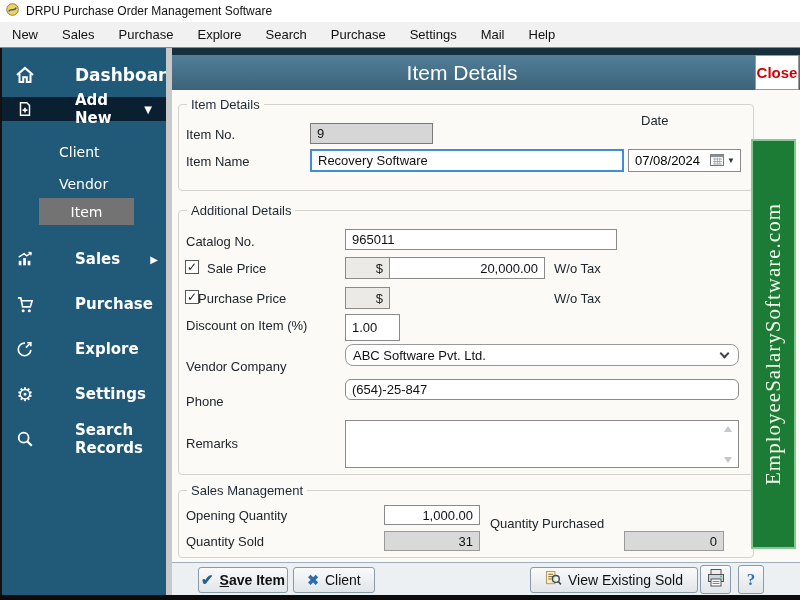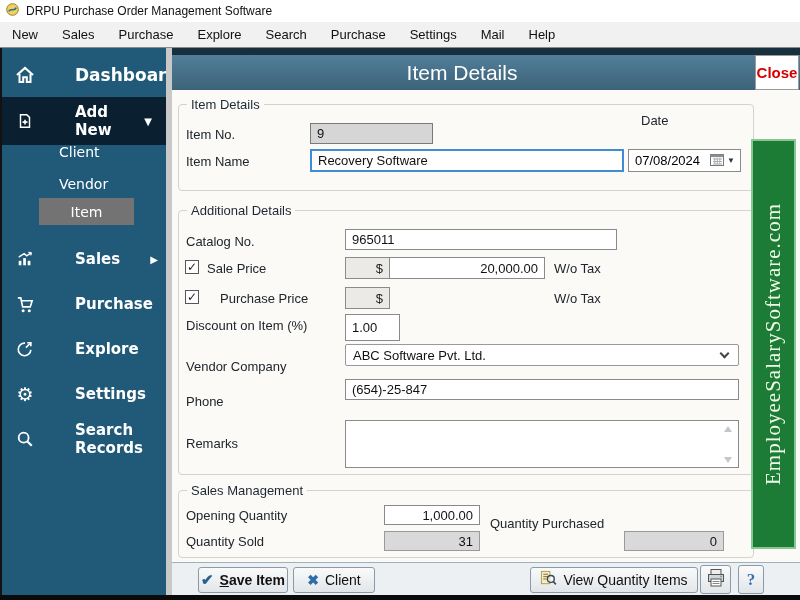--- a/index.html
+++ b/index.html
@@ -15,21 +15,21 @@
              border-bottom:1px solid #8a8a8a; display:flex; align-items:center; font-size:13px; color:#111; }
   .menubar .mitem { padding:4px 12px; cursor:default; }
 
   
   .sidebar { position:absolute; left:0; top:48px; width:166px; height:547px; background:#205a78;
              border-left:2px solid #121212; color:#fff; font-family:"DejaVu Sans",sans-serif; }
   .srow { position:absolute; left:0; width:166px; display:flex; align-items:center; cursor:pointer;gap:30px; }
   .srow .sicon { width:22px; display:flex; justify-content:center; margin-left:12px; margin-right:9px; flex:none; }
   .srow .caret { margin-left:auto; margin-right:16px; font-size:10px; }
   .s-dashboard { top:12px; height:30px; font-size:17px; font-weight:bold; }
-  .s-addnew { top:49px; height:48px; background:#0a1f30; font-size:15px; font-weight:bold; }
+  .s-addnew { top:49px; height:24px; background:#0a1f30; font-size:15px; font-weight:bold; }
   .s-sub { height:24px; padding-left:57px; font-size:14px; }
   .s-client { top:92px; } .s-vendor { top:124px; }
   .s-itemwrap { top:150px; height:27px; }
   .s-item-hl { position:absolute; left:37px; top:0; width:95px; height:27px; background:#737373;
                display:flex; align-items:center; justify-content:center; font-size:14px; }
   .s-main { height:28px; font-size:15px; font-weight:bold; }
   .s-sales { top:197px; } .s-purchase { top:242px; } .s-explore { top:287px; }
   .s-settings { top:332px; } .s-search { top:377px; }
   .gear-glyph { font-size:19px; line-height:1; }
 
@@ -73,26 +73,26 @@
          color:#1a1a1a; cursor:pointer; }
   .chk-sale { left:13px; top:212px; } .chk-purch { left:13px; top:242px; }
   .curbox { position:absolute; width:45px; height:22px; background:#eceae7; border:1px solid #8a8a8a;
             font-size:13px; text-align:right; padding:3px 6px 0 0; color:#222; }
   .cur-sale { left:173px; top:209px; } .cur-purch { left:173px; top:239px; }
   .i-saleprice { left:217px; top:209px; width:156px; height:22px; }
   .i-purchprice { left:217px; top:239px; width:156px; height:22px; }
   .i-discount { left:173px; top:266px; width:55px; height:27px; }
 
   .selbox { position:absolute; left:173px; top:296px; width:394px; height:22px; background:#fff;
-            border:1px solid #999; border-radius:2px; display:flex; align-items:center; cursor:pointer; }
+            border:1px solid #999; border-radius:8px; display:flex; align-items:center; cursor:pointer; }
   .selbox .seltext { flex:1; font-size:13px; padding-left:7px; color:#111; }
   .selbox .chev { width:7px; height:7px; border-right:2px solid #444; border-bottom:2px solid #444;
                   transform:rotate(45deg); margin-right:10px; margin-top:-3px; }
 
-  .i-phone { left:173px; top:331px; width:394px; height:21px; }
+  .i-phone { left:173px; top:331px; width:394px; height:21px;border-radius:6px; }
   .i-remarks { left:173px; top:372px; width:394px; height:48px; resize:none; padding:3px 16px 3px 6px; }
   .scr-up { position:absolute; left:552px; top:378px; width:0; height:0;
             border-left:4px solid transparent; border-right:4px solid transparent;
             border-bottom:6px solid #c2c7cc; }
   .scr-dn { position:absolute; left:552px; top:409px; width:0; height:0;
             border-left:4px solid transparent; border-right:4px solid transparent;
             border-top:6px solid #c2c7cc; }
 
   .i-openqty { left:212px; top:457px; width:96px; height:20px; }
   .i-sold { left:212px; top:483px; width:96px; height:20px; background:#d9d9d9; border-color:#9a9a9a; }
@@ -282,21 +282,21 @@
         <span>✓</span>
       </span>
     <span class="flabel" style="left:35px; top:213px;">Sale Price</span>
     <span class="curbox cur-sale">$</span>
     <input class="tbox right i-saleprice" value="20,000.00" style="">
     <span class="flabel" style="left:382px; top:213px;">W/o Tax</span>
 
     <span class="chk chk-purch">
         <span>✓</span>
       </span>
-    <span class="flabel" style="left:48px; top:243px;text-align:center;">Purchase Price</span>
+    <span class="flabel" style="left:26px; top:243px;text-align:center;">Purchase Price</span>
     <span class="curbox cur-purch">$</span>
     <span class="flabel" style="left:382px; top:243px;">W/o Tax</span>
 
     <span class="flabel" style="left:14px; top:270px;">Discount on Item (%)</span>
     <input class="tbox i-discount" value="1.00" style="">
 
     <span class="flabel" style="left:14px; top:311px;">Vendor Company</span>
     <div class="selbox">
       <span class="seltext">ABC Software Pvt. Ltd.</span>
       <span class="chev"></span>
@@ -331,21 +331,21 @@
       </div>
       <div class="btn btn-view">
         <span>
           <svg width="17" height="17" viewBox="0 0 18 18">
               <rect x="1.5" y="1.5" width="9" height="13" fill="#f6ecc3" stroke="#b09a50"></rect>
               <path d="M3.5 4.5 H8.5 M3.5 7 H8.5 M3.5 9.5 H7" stroke="#7c6a33" stroke-width="1"></path>
               <circle cx="11.5" cy="9.5" r="3.6" stroke="#3c4a58" stroke-width="1.5" fill="rgba(255,255,255,0.55)"></circle>
               <line x1="14" y1="12.2" x2="16.8" y2="15.2" stroke="#3c4a58" stroke-width="1.8"></line>
             </svg>
         </span>
-        <span>View Quantity Items</span>
+        <span>View Existing Sold</span>
       </div>
       <div class="btn btn-sq btn-print">
         <span>
           <svg width="20" height="20" viewBox="0 0 20 20">
               <rect x="5" y="1.5" width="10" height="5" fill="#eee" stroke="#555"></rect>
               <rect x="2.5" y="6.5" width="15" height="7" fill="#cfd6dd" stroke="#555"></rect>
               <rect x="5" y="11" width="10" height="7" fill="#fff" stroke="#555"></rect>
               <path d="M6.5 13.5 H13.5 M6.5 15.5 H13.5" stroke="#888" stroke-width="1"></path>
               <circle cx="15" cy="8.5" r="0.9" fill="#6a7"></circle>
             </svg>

